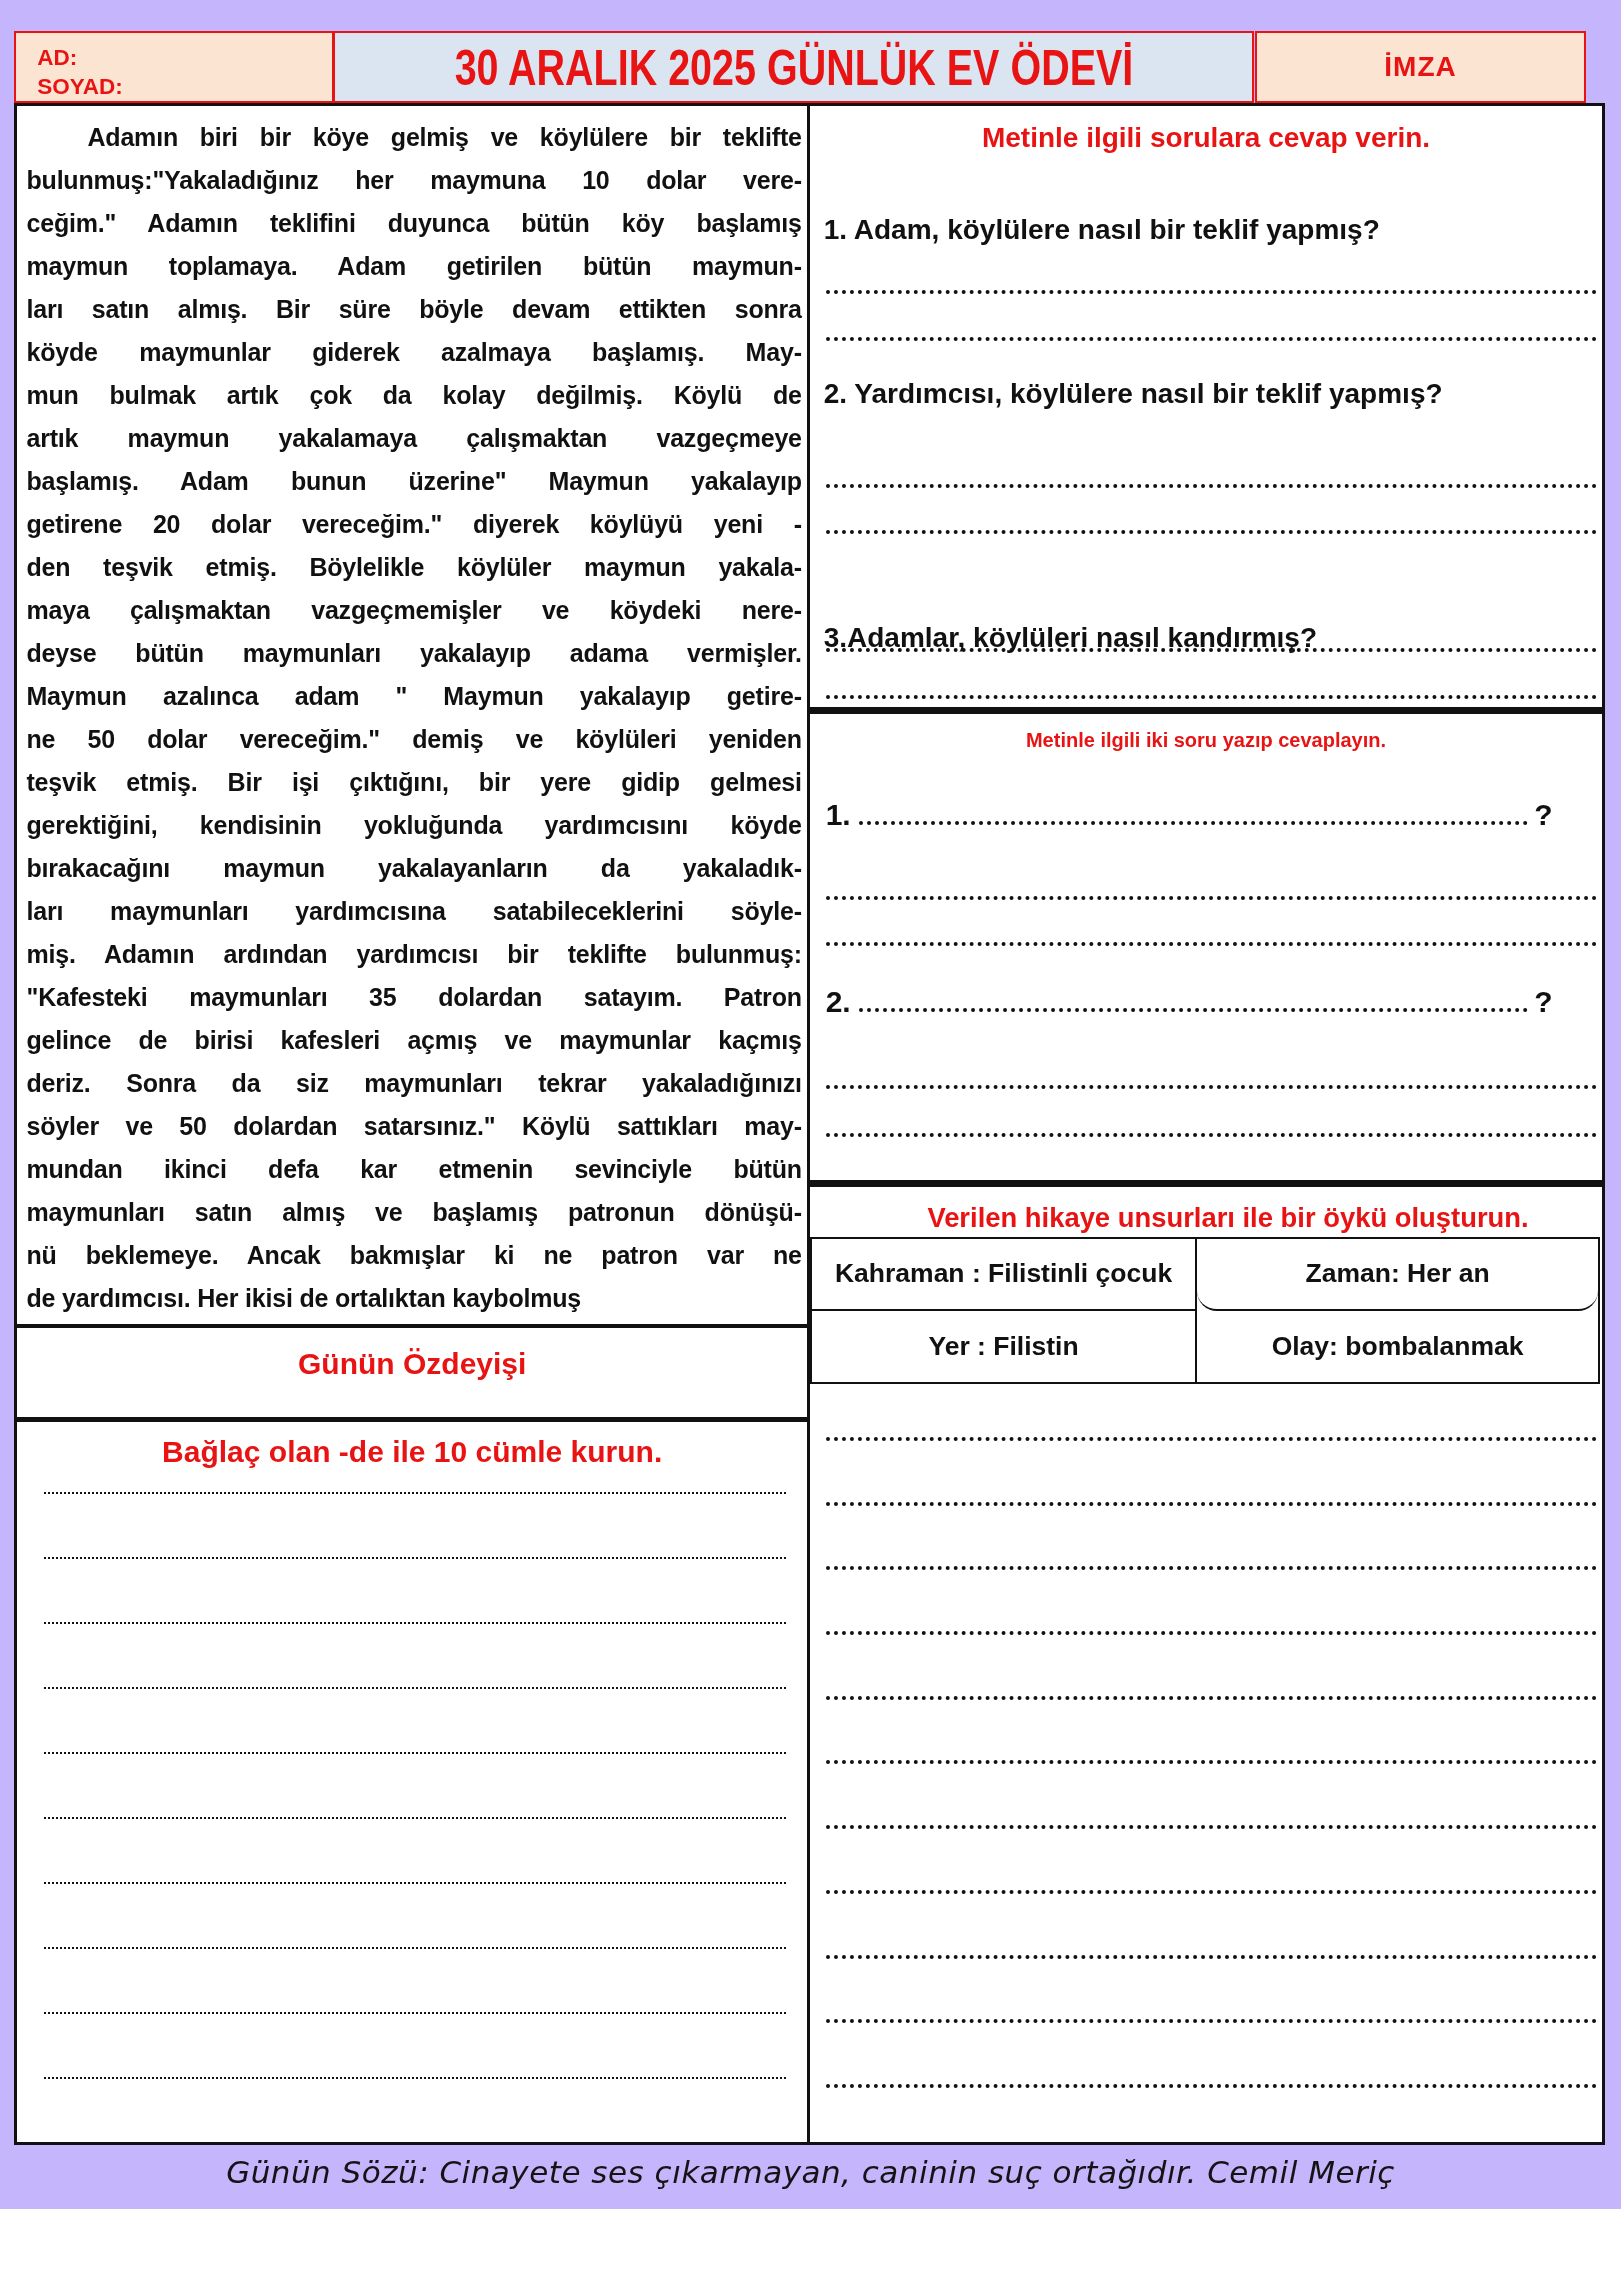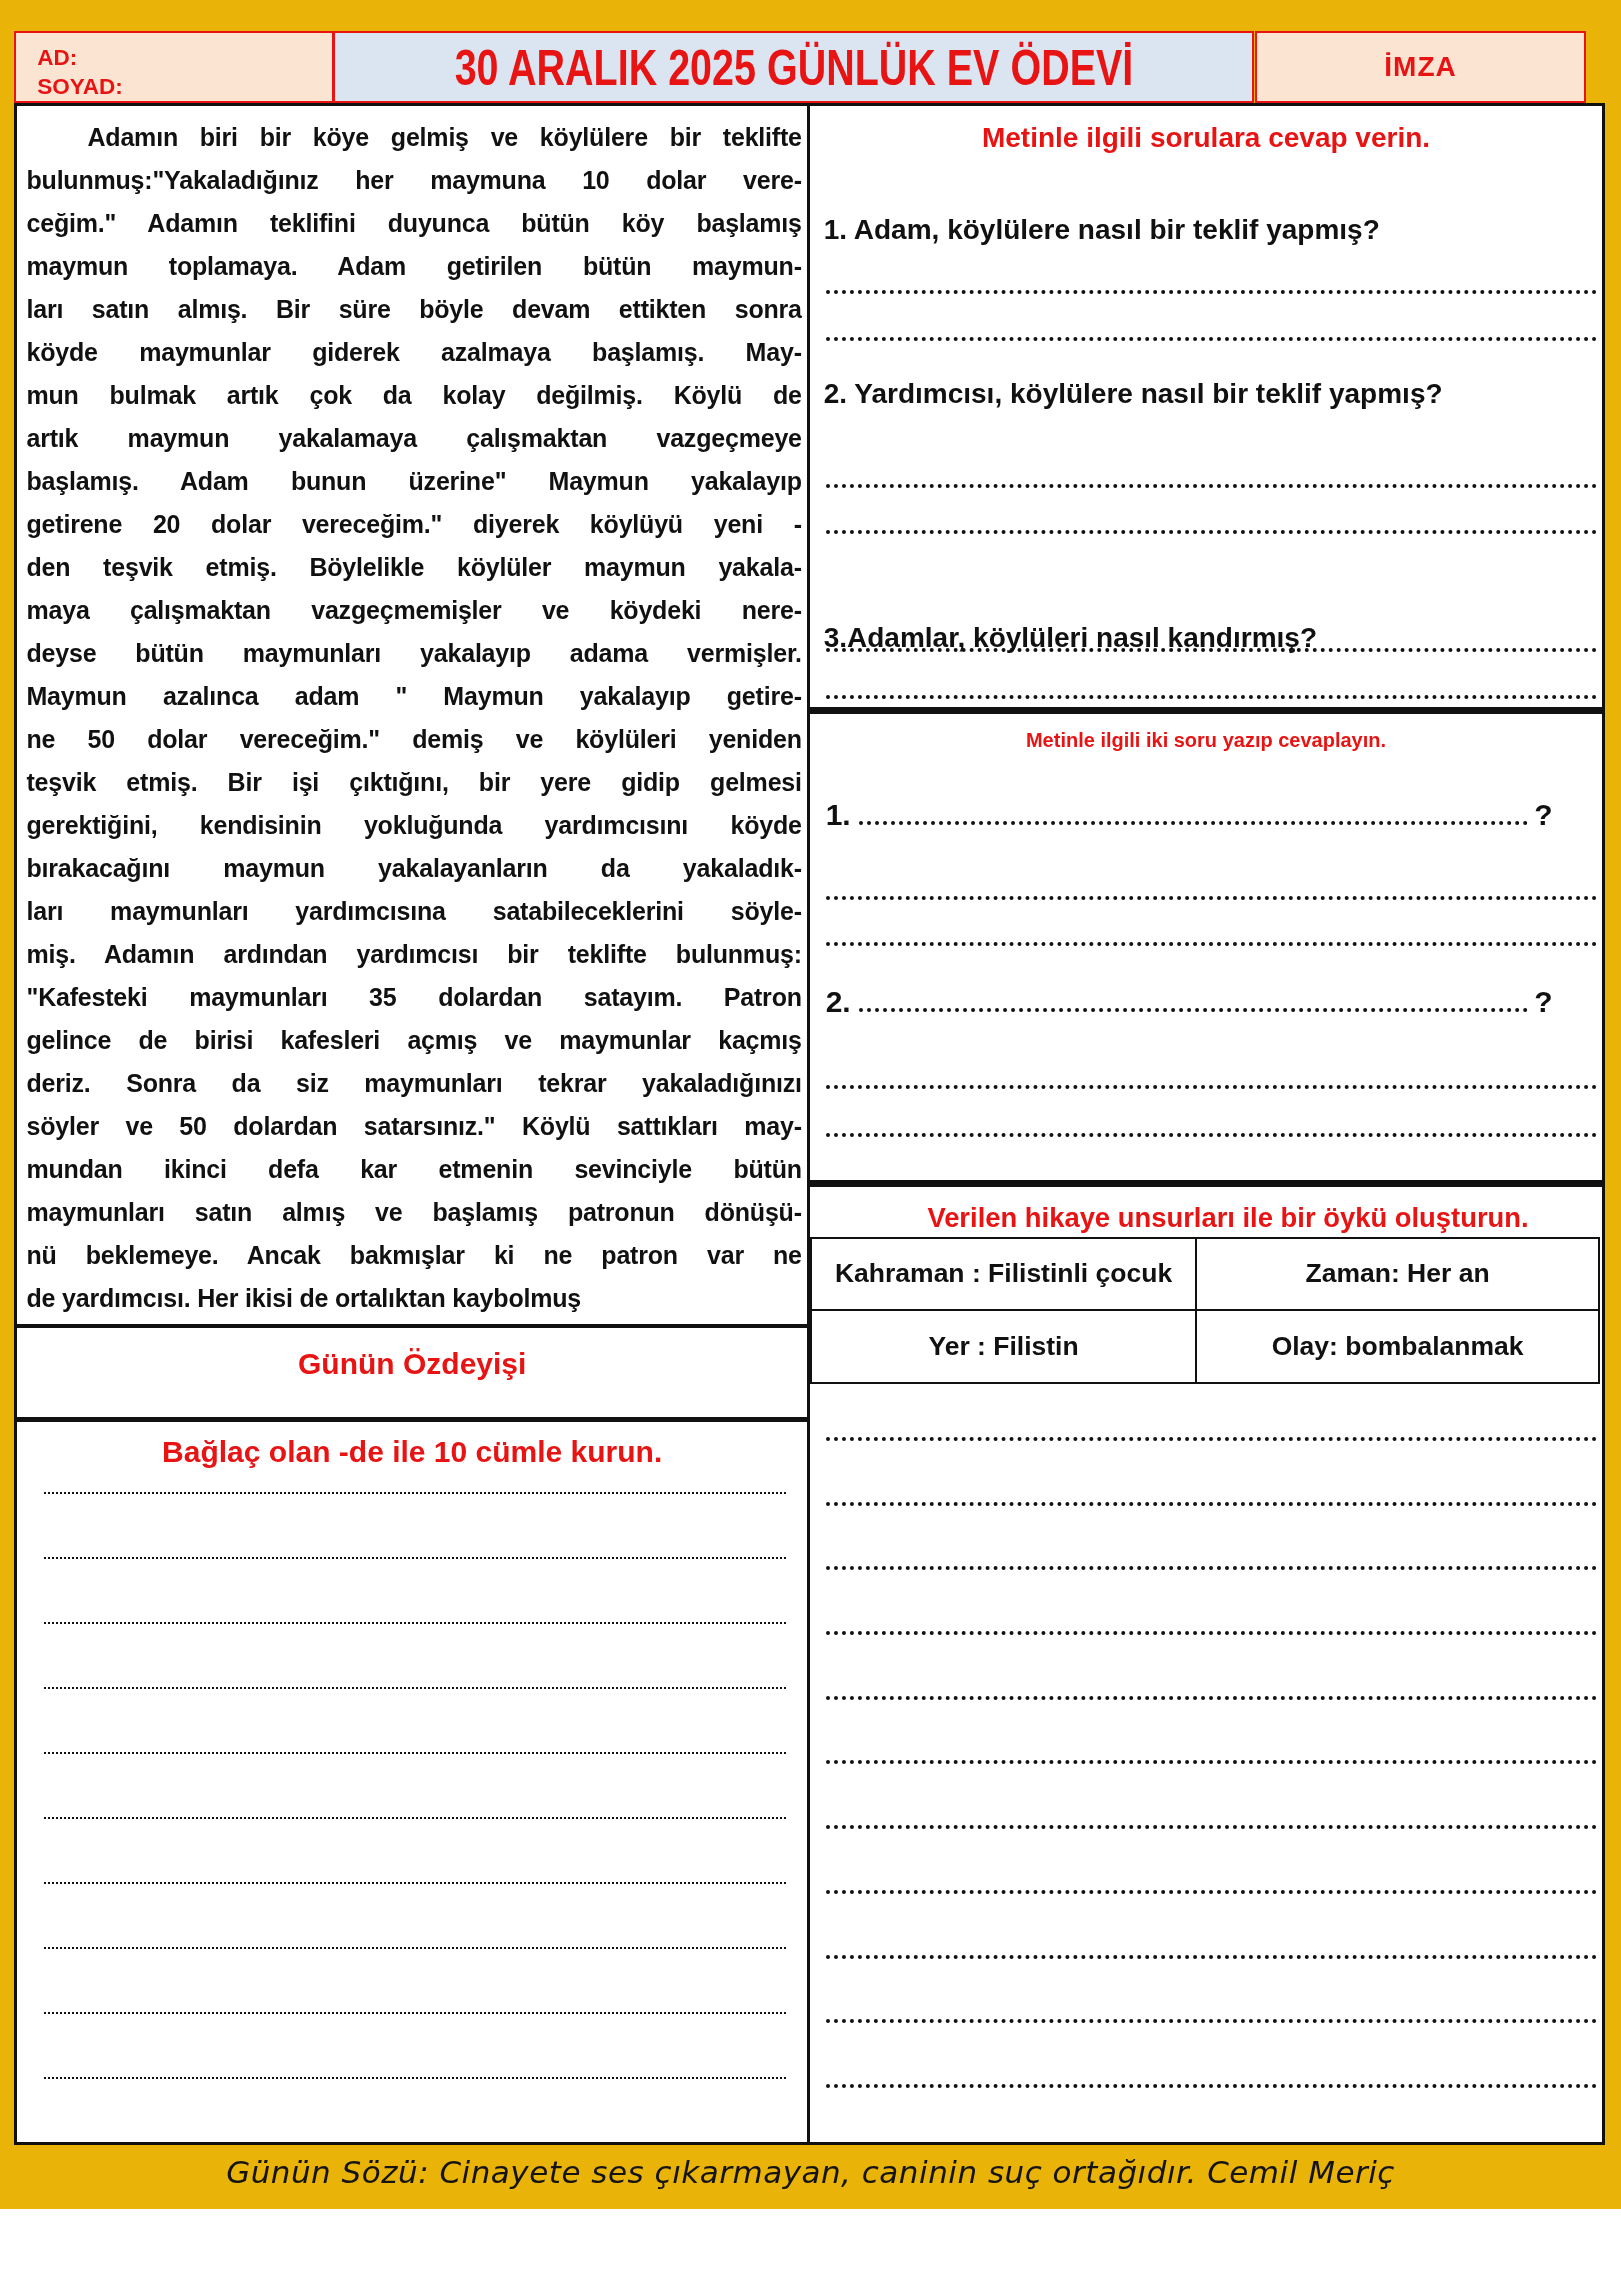--- a/index.html
+++ b/index.html
@@ -3,21 +3,21 @@
 <meta charset="utf-8">
 <style>
   :root{
     --red:#e81414;
     --peach:#fbe4d2;
     --blue:#dbe5f1;
     --ink:#111111;
   }
   *{box-sizing:border-box;margin:0;padding:0;}
   body{background:#ffffff;font-family:"Liberation Sans",sans-serif;}
-  .page{position:relative;width:1621px;height:2209px;background:#eab308;overflow:hidden;}
+  .page{position:relative;width:1621px;height:2209px;background:#c4b5fd;overflow:hidden;}
 
   
   .hdr-cell{position:absolute;top:31px;height:72px;border:2.9px solid var(--red);}
   .hdr-left{left:13.7px;width:320px;background:var(--peach);overflow:hidden;padding:9.8px 0 0 21.6px;}
   .hdr-left .lbl{color:var(--red);font-weight:bold;font-size:22.5px;line-height:29px;display:block;}
   .hdr-mid{left:333px;width:921px;background:var(--blue);display:flex;align-items:center;justify-content:center;}
   .hdr-mid .ttl{color:var(--red);font-weight:bold;font-size:47px;white-space:nowrap;display:inline-block;transform:scale(0.84,1.08);}
   .hdr-right{left:1255px;width:331px;background:var(--peach);display:flex;align-items:center;justify-content:center;}
   .hdr-right .sig{color:var(--red);font-weight:bold;font-size:28px;letter-spacing:1px;}
 
@@ -47,21 +47,21 @@
   .wq-row{position:absolute;left:15.7px;width:727px;display:flex;align-items:flex-end;}
   .wq-row .num{font-weight:bold;font-size:30px;color:var(--ink);}
   .wq-row .fill{flex:1;border-bottom:4.9px dotted var(--ink);margin:0 5.9px 6.9px 7.8px;}
   .wq-row .qm{font-weight:bold;font-size:30px;color:var(--ink);}
 
   
   .el-table{position:absolute;top:1131px;left:0;width:790px;height:147px;border:2.9px solid var(--ink);
       display:grid;grid-template-columns:49% 51%;grid-template-rows:50% 50%;}
   .el-cell{display:flex;align-items:center;justify-content:center;font-weight:bold;font-size:26.5px;color:var(--ink);
       border-right:2.9px solid var(--ink);border-bottom:2.9px solid var(--ink);white-space:nowrap;overflow:hidden;}
-  .el-cell:nth-child(2n){border-right:none;}
+  .el-cell:nth-child(2n){border-right:none;border-radius:20px;}
   .el-cell:nth-child(n+3){border-bottom:none;}
 
   
   .footer-quote{position:absolute;top:2154px;left:0;right:0;text-align:center;
       font-family:"DejaVu Sans",sans-serif;font-style:italic;font-size:31px;color:#141414;letter-spacing:0.5px;}
 </style>
 </head>
 <body>
 
 <div class="page">

